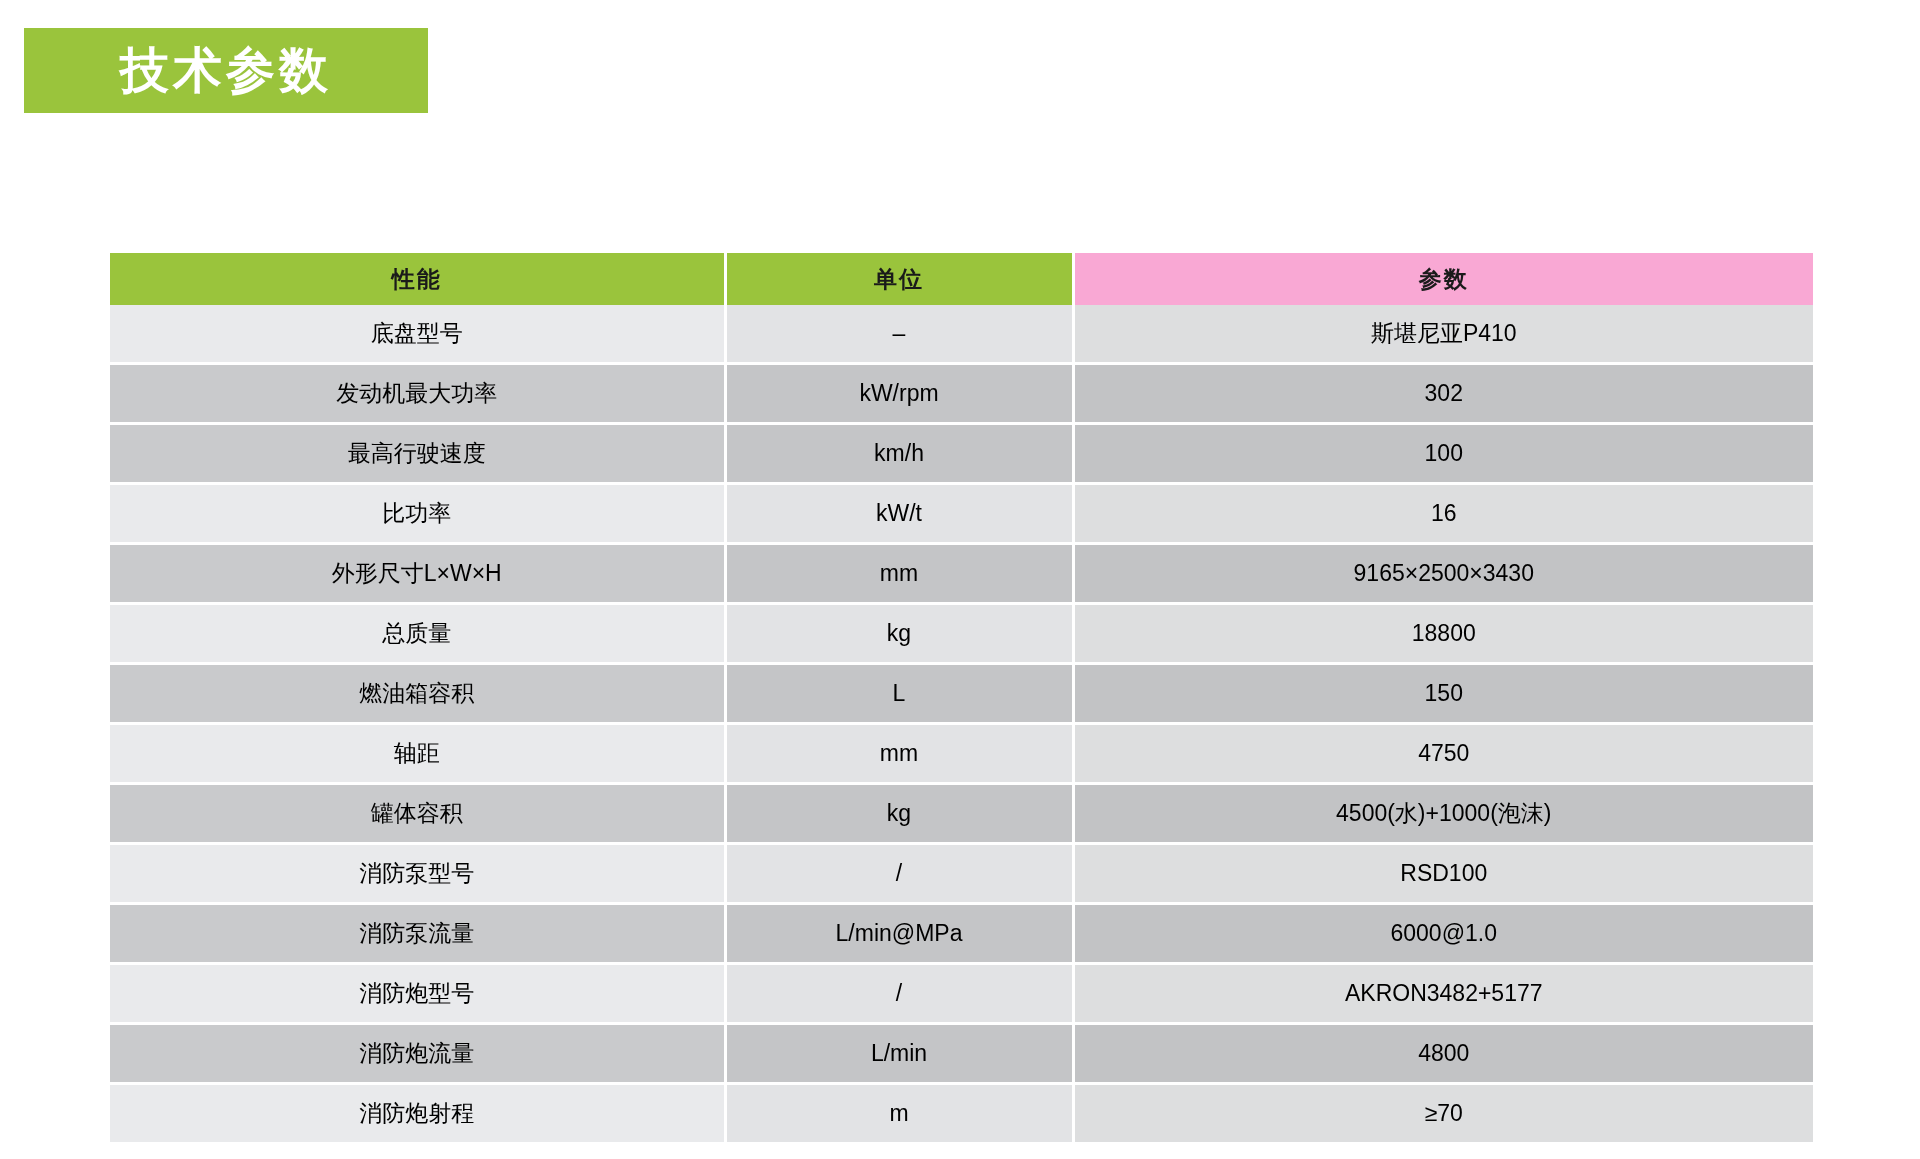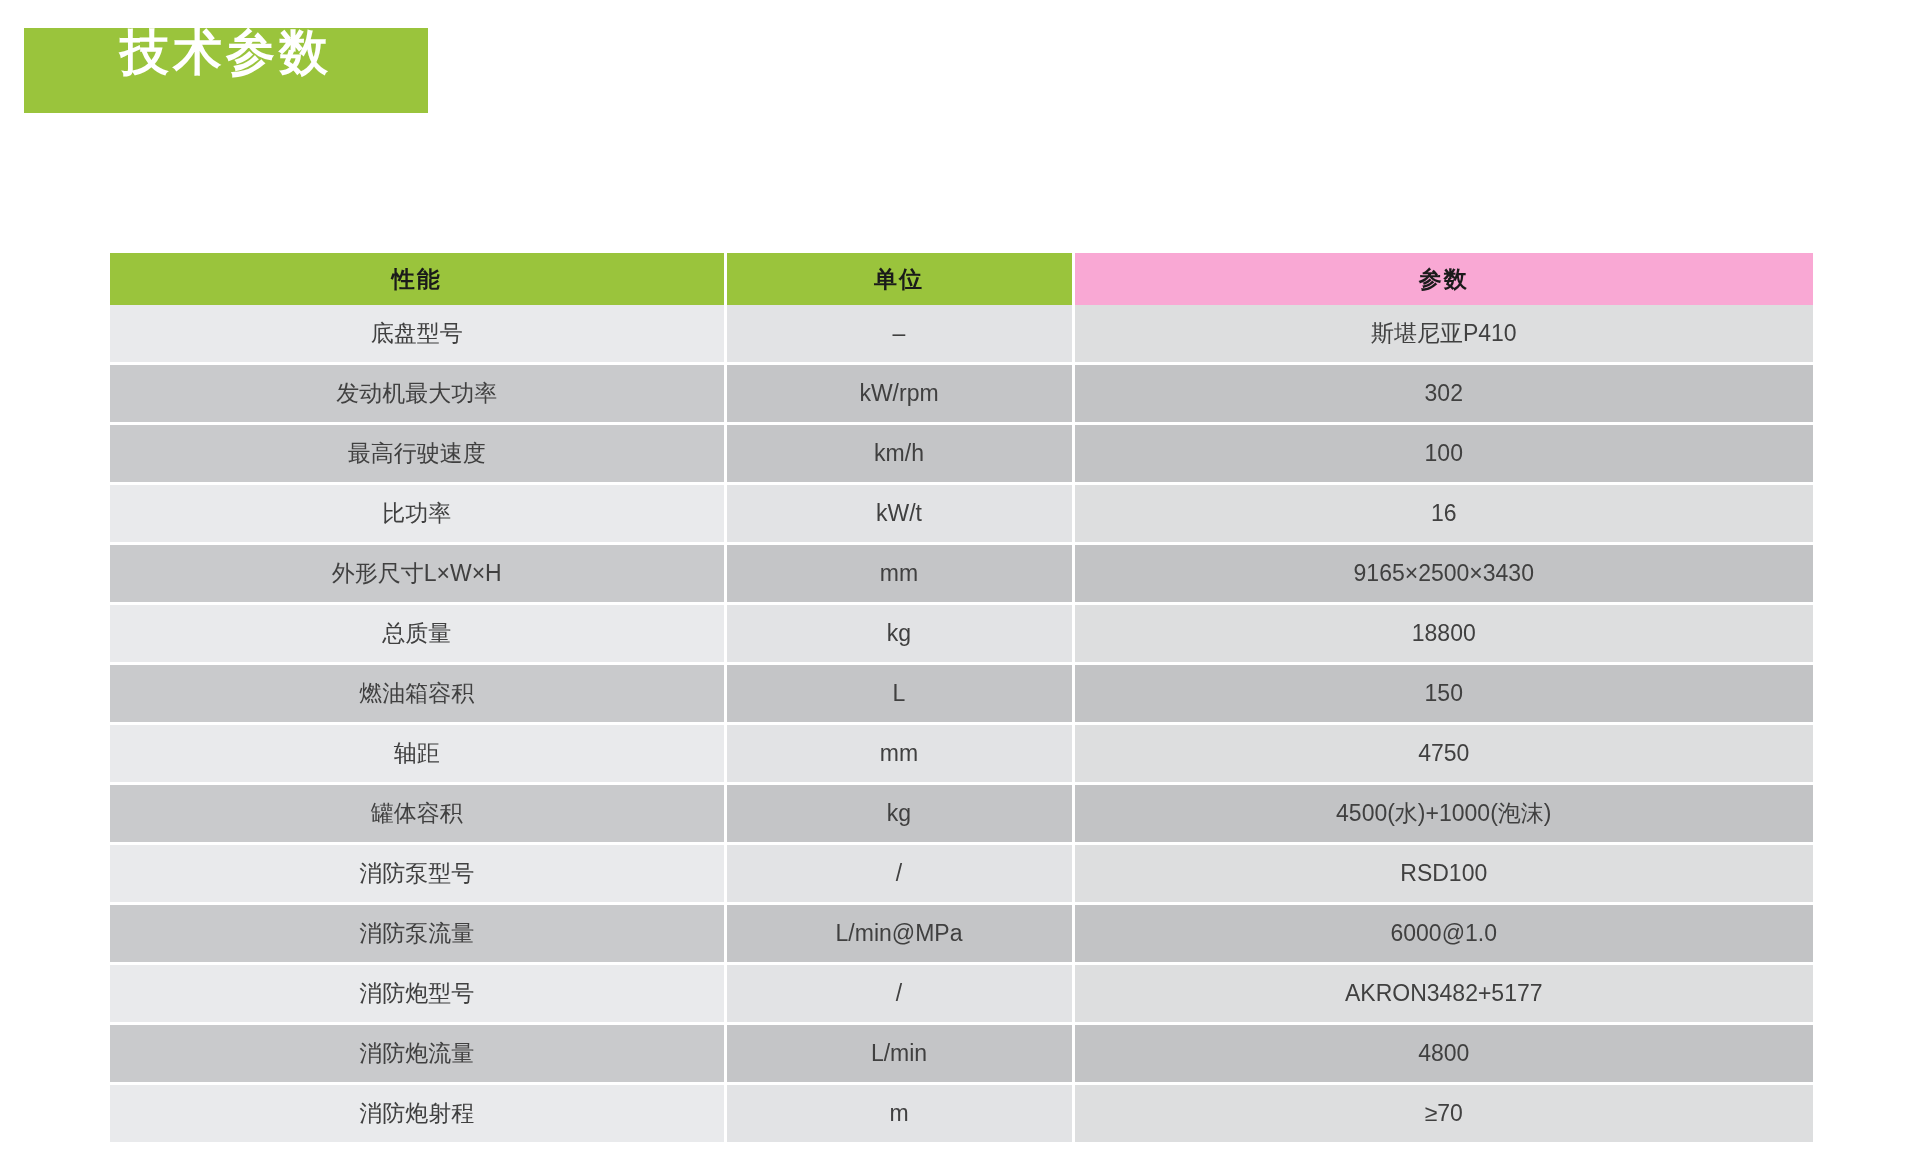--- a/index.html
+++ b/index.html
@@ -24,21 +24,21 @@
 
   
   .title-banner {
     position: absolute;
     left: 24px;
     top: 28px;
     width: 404px;
     height: 85px;
     background: #9ac43c;
     display: flex;
-    align-items: flex-start;
+    align-items: center;
     justify-content: center;
   }
   .title-banner .title-text {
     color: #ffffff;
     font-size: 49px;
     font-weight: bold;
     letter-spacing: 4px;
     line-height: 1;
     white-space: nowrap;
   }
@@ -70,21 +70,21 @@
   }
   table.spec-table th:last-child { border-right: none; }
   th.h-name { background: #9ac43c; }
   th.h-unit { background: #9ac43c; margin-top: 45px; }
   th.h-val  { background: #f9a8d4; }
 
   table.spec-table td {
     height: 55px;
     font-size: 23px;
     text-align: center;
-    color: #404040;
+    color: #000000;
     border-right: 3px solid #ffffff;
     border-bottom: 3px solid #ffffff;
     vertical-align: middle;
   }
   table.spec-table td:last-child { border-right: none; }
 
   tr.row-odd td.cell-name { background: #e9eaec; }
   tr.row-odd td.cell-unit { background: #e2e3e5; }
   tr.row-odd td.cell-val  { background: #dddedf; }
 

